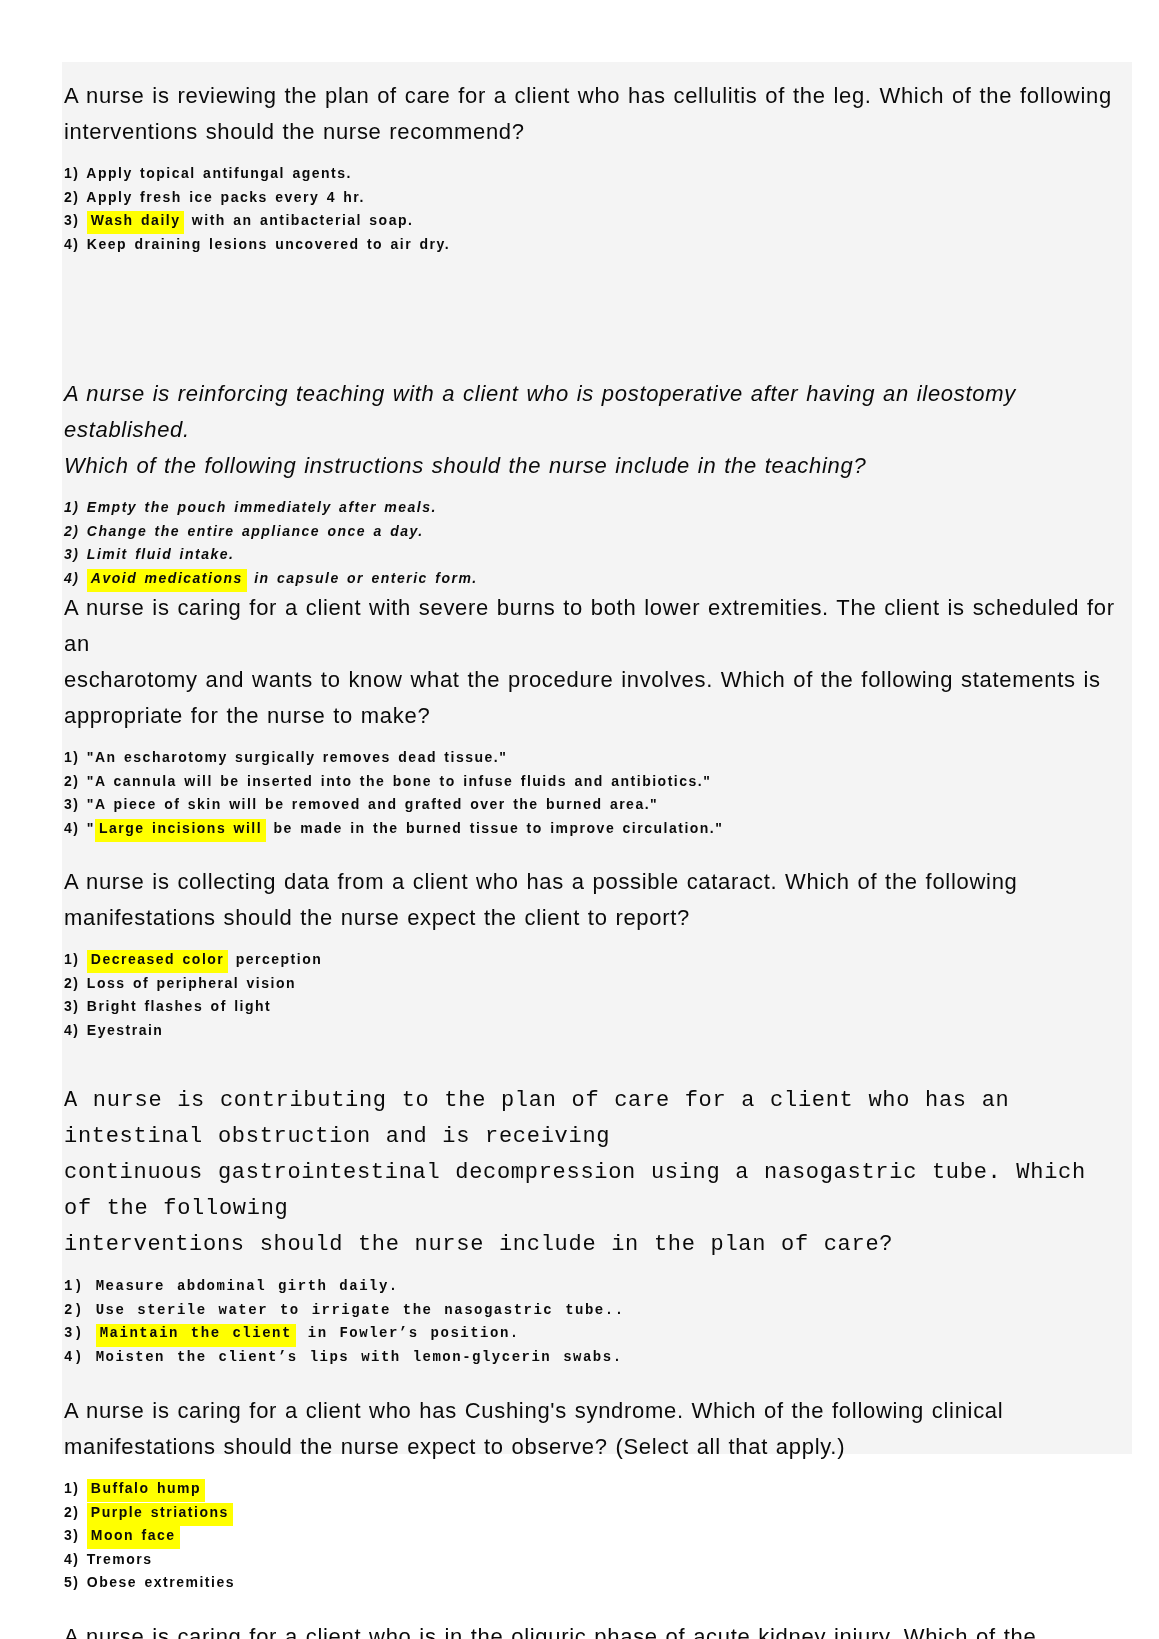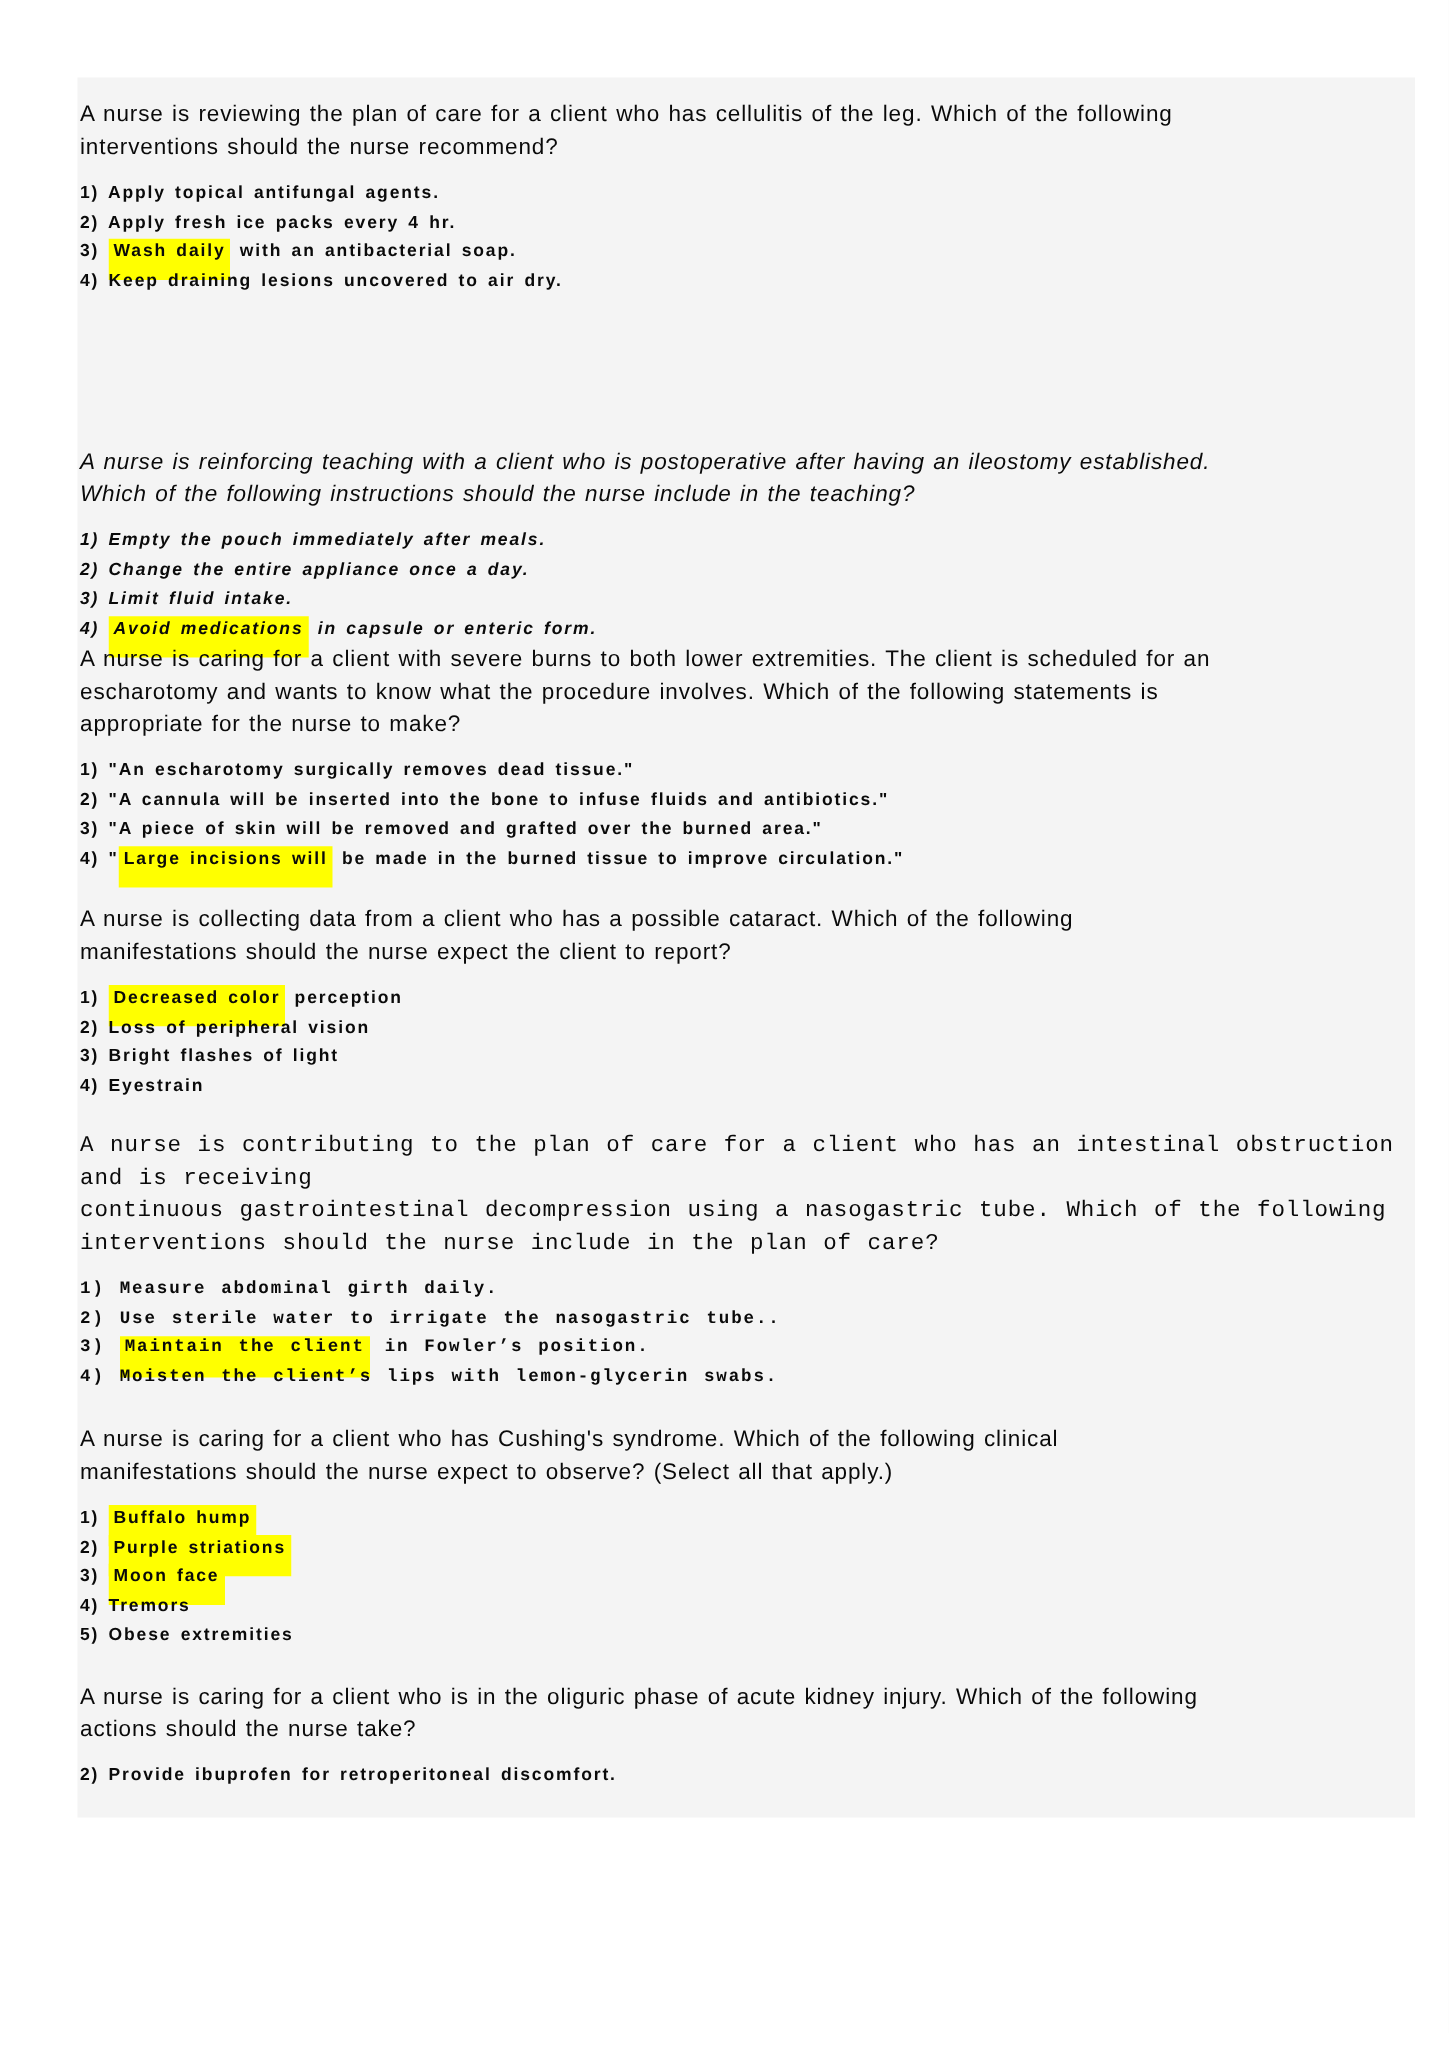--- a/index.html
+++ b/index.html
@@ -16,40 +16,40 @@
     left: 62px;
     top: 62px;
     width: 1070px;
     height: 1392px;
     background: var(--panel-bg, #f4f4f4);
     box-sizing: border-box;
     padding: 16px 10px 0 2px;
   }
   .qblock { margin: 0; }
   .q-text {
-    font-size: 18px;
-    line-height: 26px;
+    font-size: 22px;
+    line-height: 36px;
     letter-spacing: 0.7px;
     word-spacing: 1px;
     white-space: pre-line;
     color: var(--text-color, #0a0a0a);
     margin: 0 0 12px 0;
   }
   .option {
     font-size: 14px;
     line-height: 23.5px;
     font-weight: 700;
     letter-spacing: 1.5px;
     word-spacing: 2px;
     color: var(--text-color, #0a0a0a);
     white-space: nowrap;
   }
   .hl {
     background: var(--highlight, #ffff00);
-    padding: 1px 4px 16px 4px;
+    padding: 1px 4px 6px 4px;
   }
 </style>
 </head>
 <body>
 
 <div class="page">
   <div class="panel" id="panel">
       <div class="qblock" style="margin-bottom: 120px;">
         <div class="q-text">A nurse is reviewing the plan of care for a client who has cellulitis of the leg. Which of the following
 interventions should the nurse recommend?</div>
@@ -74,21 +74,21 @@
         <div class="q-text">A nurse is caring for a client with severe burns to both lower extremities. The client is scheduled for an
 escharotomy and wants to know what the procedure involves. Which of the following statements is
 appropriate for the nurse to make?</div>
         <div class="options">
           <div class="option"><span>1) "An escharotomy surgically removes dead tissue."</span></div>
           <div class="option"><span>2) "A cannula will be inserted into the bone to infuse fluids and antibiotics."</span></div>
           <div class="option"><span>3) "A piece of skin will be removed and grafted over the burned area."</span></div>
           <div class="option"><span>4) "</span><span class="hl">Large incisions will</span><span> be made in the burned tissue to improve circulation."</span></div>
         </div>
       </div>
-      <div class="qblock" style="margin-bottom: 24px;">
+      <div class="qblock" style="margin-bottom: 41px;">
         <div class="q-text">A nurse is collecting data from a client who has a possible cataract. Which of the following
 manifestations should the nurse expect the client to report?</div>
         <div class="options">
           <div class="option"><span>1) </span><span class="hl">Decreased color</span><span> perception</span></div>
           <div class="option"><span>2) Loss of peripheral vision</span></div>
           <div class="option"><span>3) Bright flashes of light</span></div>
           <div class="option"><span>4) Eyestrain</span></div>
         </div>
       </div>
       <div class="qblock" style="margin-bottom: 24px; font-family: Liberation Mono, monospace;">

